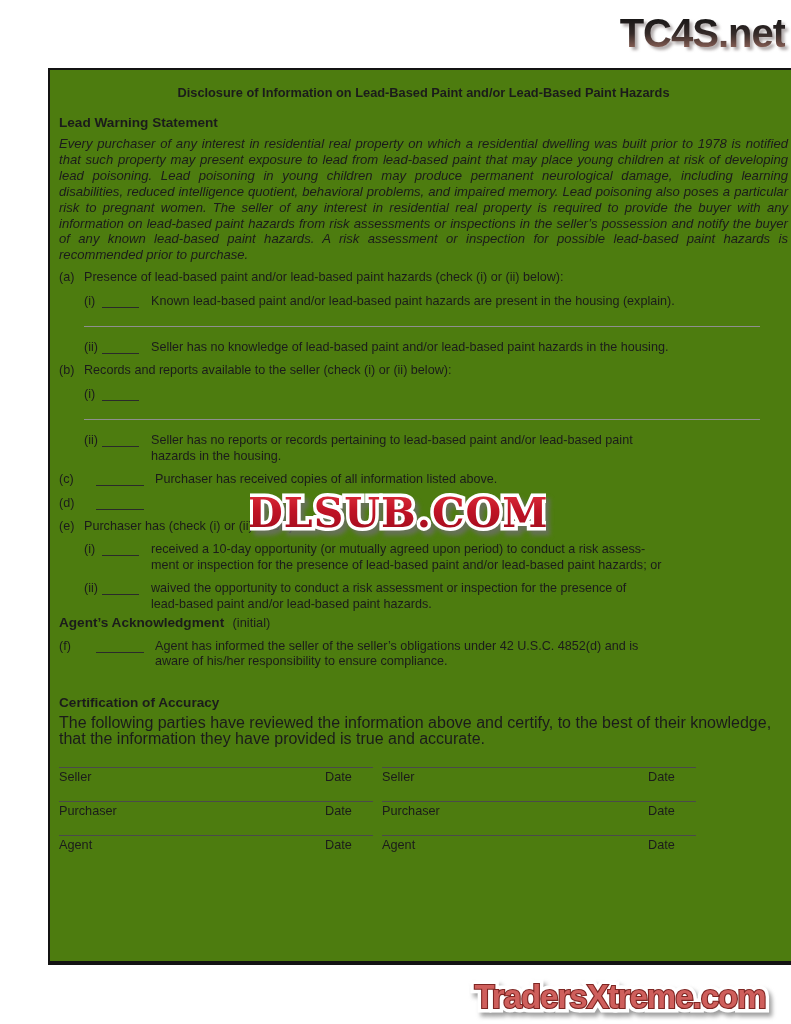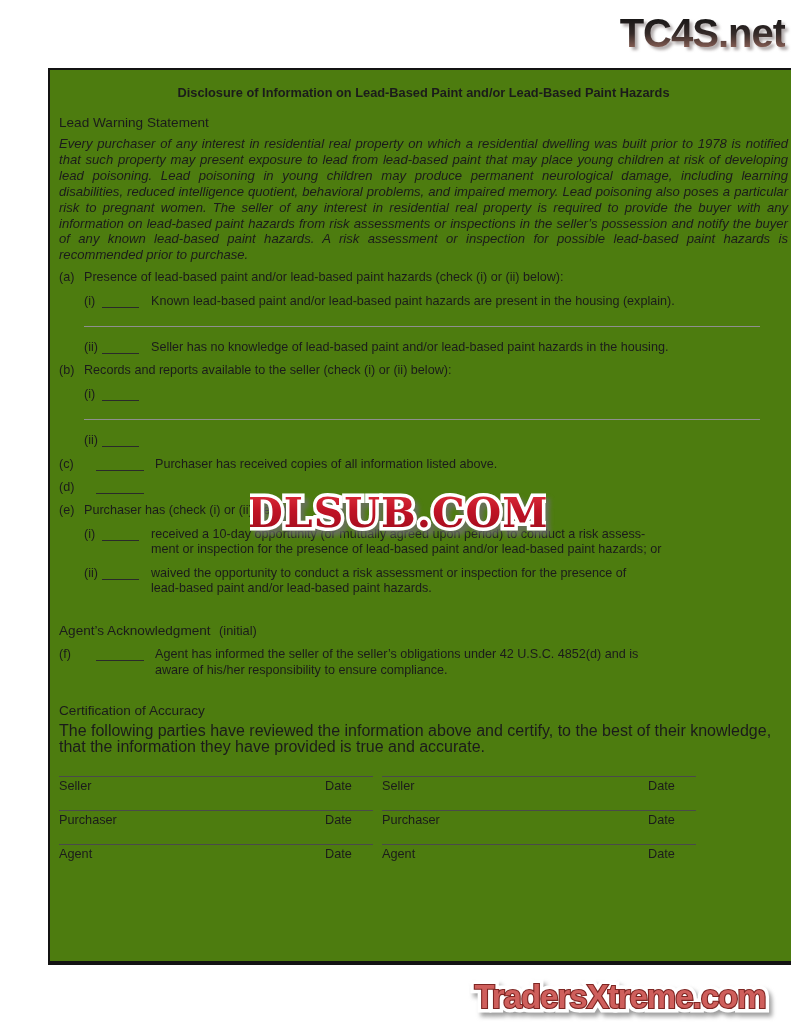--- a/index.html
+++ b/index.html
@@ -22,32 +22,32 @@
     filter:drop-shadow(3px 4px 2px rgba(120,120,120,0.7)); }
 
   
   .formbox {
     position:absolute; left:48px; top:68px; width:770px; height:897px;
     box-sizing:border-box; border:2px solid #131313; border-bottom-width:4px;
     padding:12px 28px 0 9px; background:#4d7c0f;
   }
   .doc-title { text-align:center; font-weight:bold; font-size:12.8px; margin-top:3px; }
 
-  .h-bold { font-weight:normal; font-size:13.6px; }
+  .h-bold { font-weight:bold; font-size:13.6px; }
   .h-lead { margin-top:15px; }
   .h-suffix { font-weight:normal; font-size:12.8px; margin-left:4px; }
 
   .lead-para {
     margin-top:6px; font-style:italic; font-size:13.1px; line-height:15.9px;
     text-align:justify;
   }
 
   .sec-seller { margin-top:29px; }
   .sec-purch  { margin-top:26px; }
-  .sec-agent  { margin-top:24px; }
+  .sec-agent  { }
   .sec-cert   { margin-top:25px; }
 
   .item { display:flex; margin-top:7px; font-size:12.6px; line-height:15.6px; }
   .item-label { flex:none; width:25px; }
   .item-text  { flex:1; }
 
   .sub { display:flex; margin-left:25px; margin-top:8px; font-size:12.6px; line-height:15.6px; }
   .sub-label { flex:none; width:18px; }
   .blank { flex:none; width:37px; height:13px; border-bottom:1.3px solid #2a2a2a; margin-right:12px; }
   .blank.wide { width:48px; margin-right:11px; margin-left:12px; }
@@ -109,20 +109,22 @@
   <div class="sub">
     <span class="sub-label">(i)</span>
     <span class="blank"></span>
   </div>
 
   <hr class="fill-rule">
 
   <div class="sub gap-lg">
     <span class="sub-label">(ii)</span>
     <span class="blank"></span>
+    <span class="sub-text">Seller has no reports or records pertaining to lead-based paint and/or lead-based paint
+hazards in the housing.</span>
   </div>
 
 
   <div class="sub" style="margin-left:0">
     <span class="sub-label" style="width:25px">(c)</span>
     <span class="blank wide"></span>
     <span class="sub-text">Purchaser has received copies of all information listed above.</span>
   </div>
 
   <div class="sub" style="margin-left:0">

